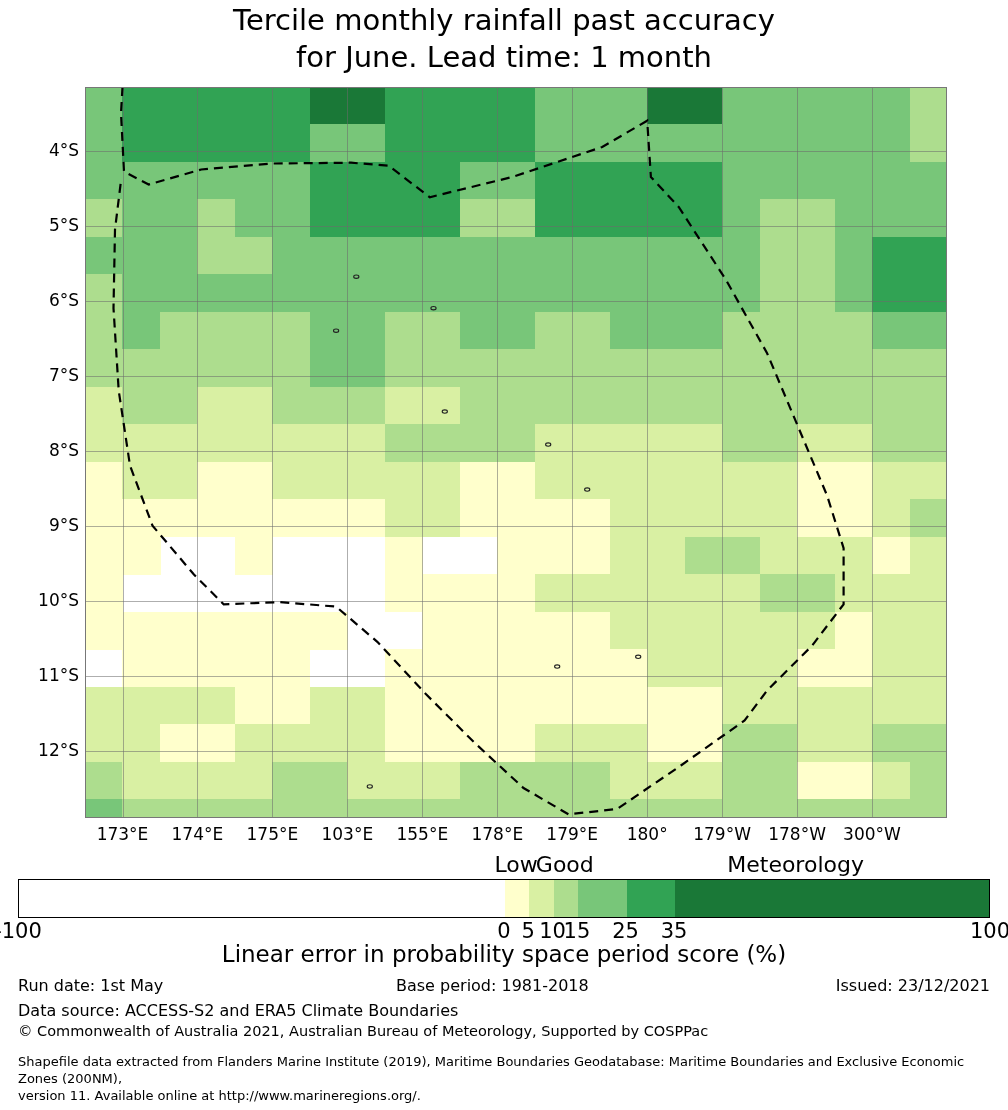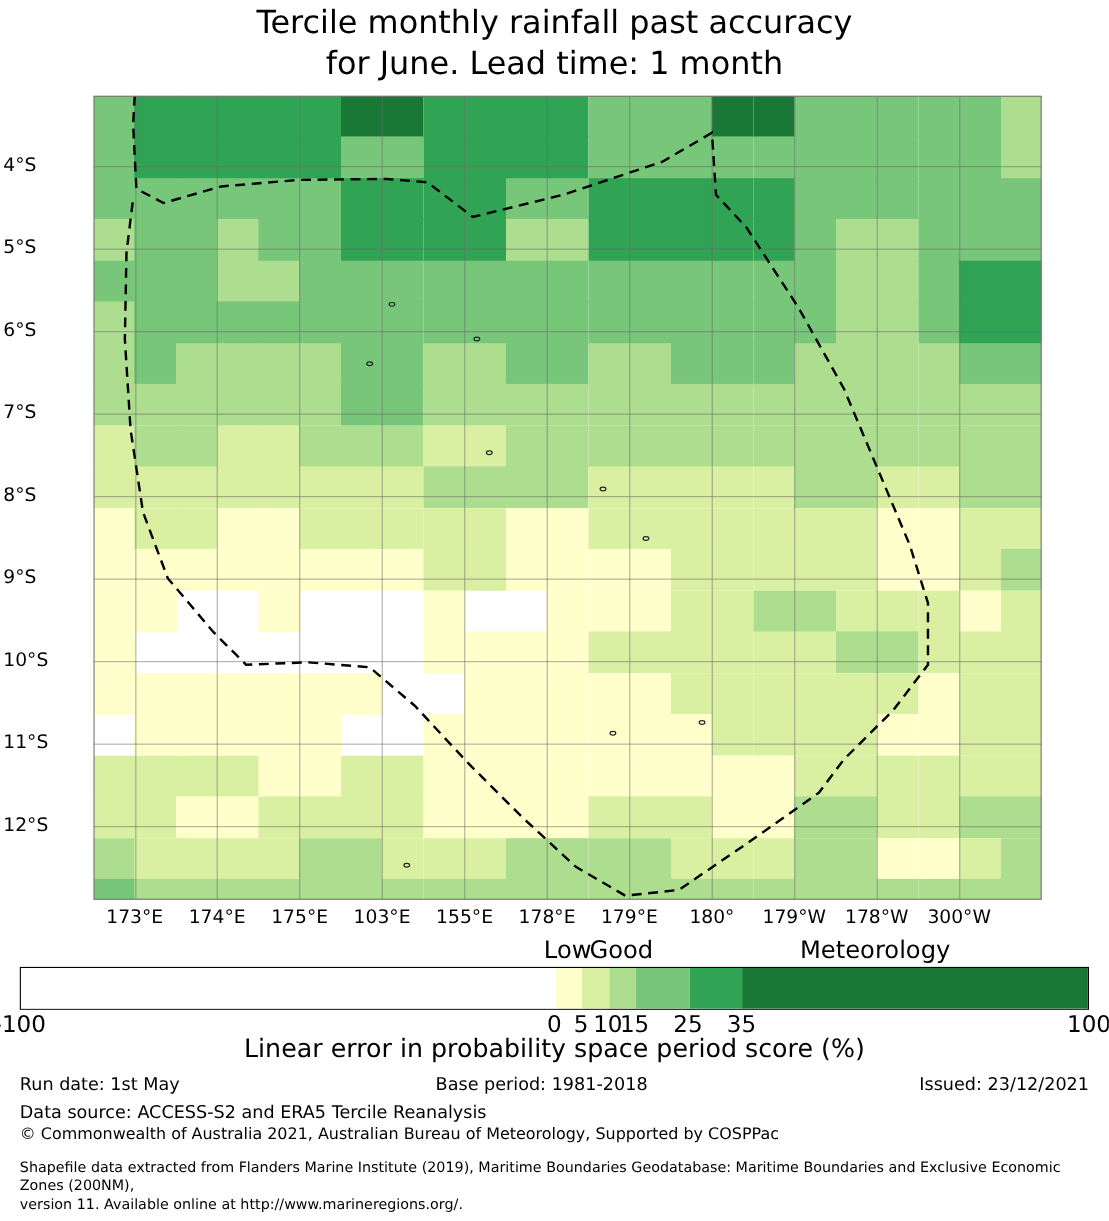--- a/index.html
+++ b/index.html
@@ -20,21 +20,21 @@
              pointer-events:none;}
   .gl{position:absolute;background:#6b6b6b;opacity:.55;}
   .gl.h{height:1px;left:0;width:100%;}
   .gl.v{width:1px;top:0;height:100%;}
   #eez{position:absolute;left:0;top:0;width:100%;height:100%;}
   #islands{position:absolute;left:0;top:0;width:100%;height:100%;}
   #plotborder{position:absolute;left:85px;top:87px;width:862px;height:731px;
               border:1px solid #777;box-sizing:border-box;pointer-events:none;}
 
   
-  .ytick{position:absolute;right:0;width:76px;
+  .ytick{position:absolute;right:0;width:76px;text-align:right;
          font-size:17px;line-height:17px;transform:translateY(-9px);}
   #yaxis{position:absolute;left:0;top:0;width:79px;height:1110px;}
   #xaxis{position:absolute;left:0;top:824px;width:1008px;height:26px;}
   .xtick{position:absolute;top:0;font-size:17px;line-height:21px;
          transform:translateX(-50%);white-space:nowrap;}
 
   
   #cbwrap{position:absolute;left:0;top:852px;width:1008px;height:82px;}
   .cbcap{position:absolute;font-size:22px;line-height:25px;
          transform:translateX(-50%);white-space:nowrap;top:0;}
@@ -590,16 +590,16 @@
     <div class="cbtick" style="left:990.0px;">100</div>
     <div class="cbcap" style="left:516.1px;">Low</div>
     <div class="cbcap" style="left:564.8px;">Good</div>
     <div class="cbcap" style="left:795.6px;">Meteorology</div>
   </div>
 <div id="cblabel">Linear error in probability space period score (%)</div>
 
 <div class="foot" id="f-run">Run date: 1st May</div>
 <div class="foot" id="f-base">Base period: 1981-2018</div>
 <div class="foot" id="f-issued">Issued: 23/12/2021</div>
-<div class="foot" id="f-src">Data source: ACCESS-S2 and ERA5 Tercile Reanalysis</div>
+<div class="foot" id="f-src">Data source: ACCESS-S2 and ERA5 Climate Boundaries</div>
 <div class="foot" id="f-copy">© Commonwealth of Australia 2021, Australian Bureau of Meteorology, Supported by COSPPac</div>
 <div class="foot" id="f-shape">Shapefile data extracted from Flanders Marine Institute (2019), Maritime Boundaries Geodatabase: Maritime Boundaries and Exclusive Economic Zones (200NM),
 version 11. Available online at http://www.marineregions.org/.</div>
 
 </body></html>

